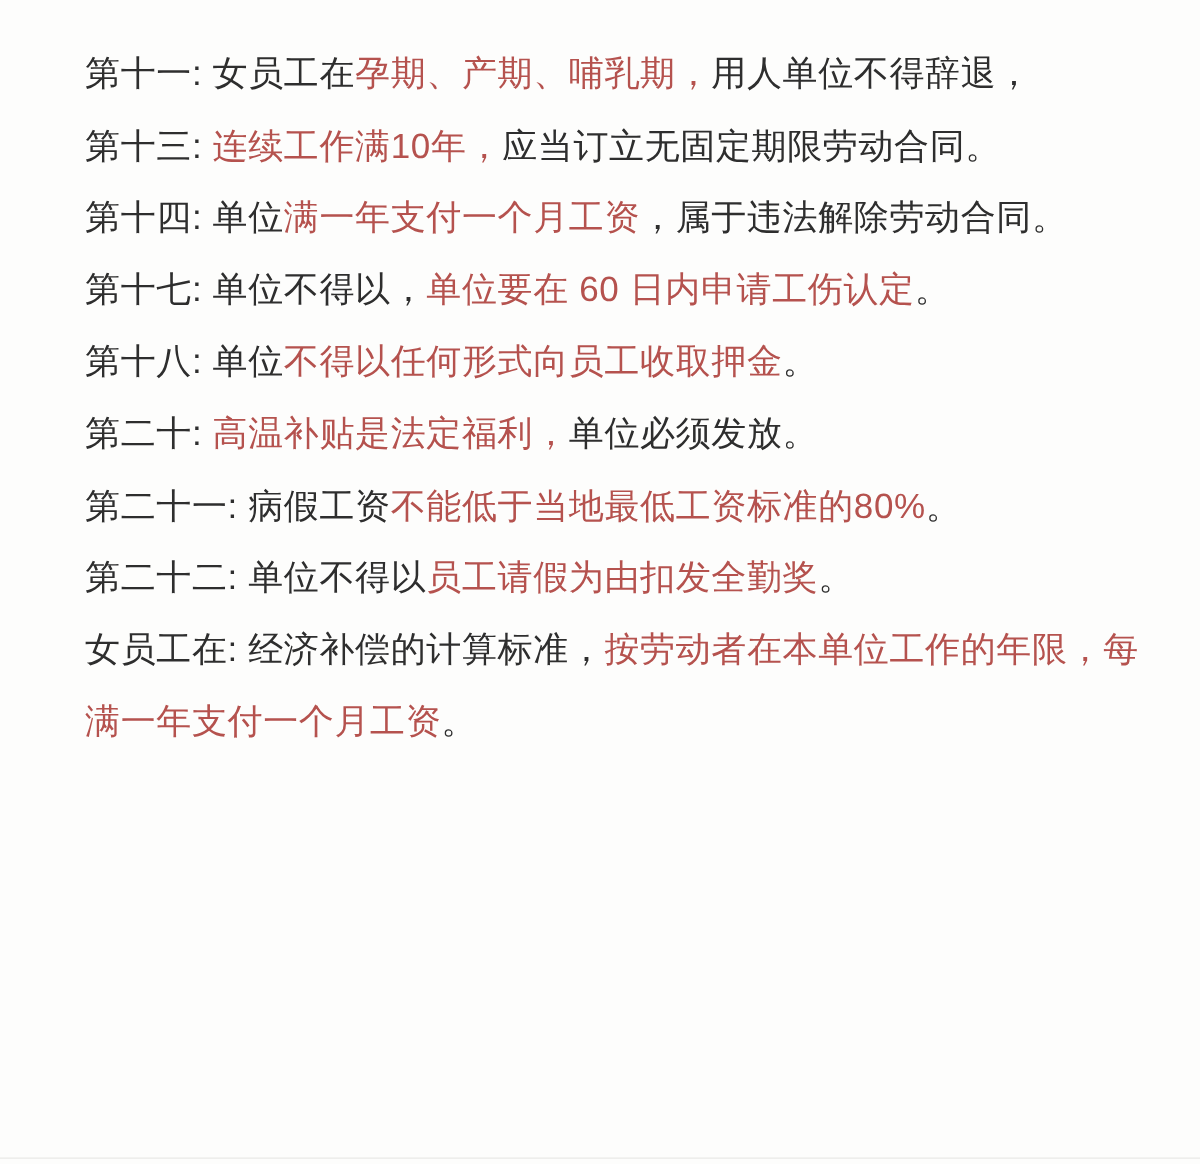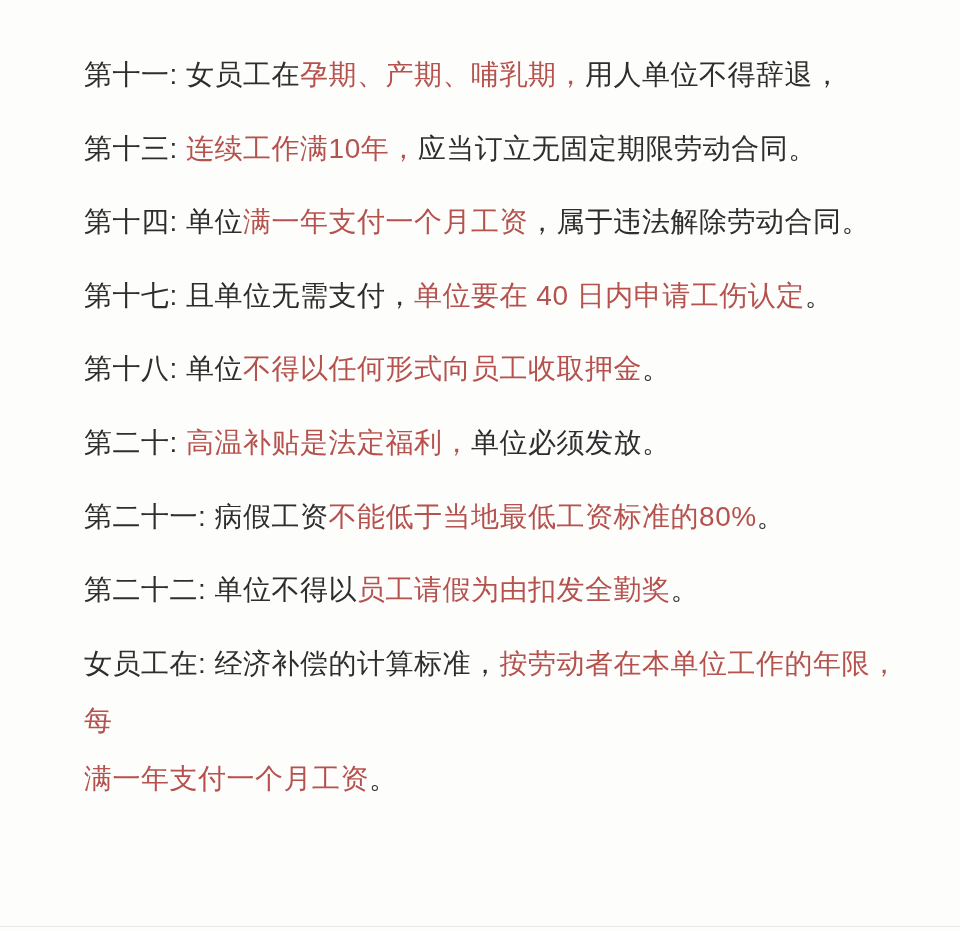--- a/index.html
+++ b/index.html
@@ -16,21 +16,21 @@
   }
   .tips-list {
     position: absolute;
     top: 30px;
     left: 0;
     right: 0;
     padding: 0 20px 0 68px;
     box-sizing: border-box;
   }
   .item {
-    margin: 16px;
+    margin: 0;
     font-size: 28px;
     line-height: 57.6px;
     letter-spacing: 0.5px;
     color: var(--ink, #2e2e2e);
     white-space: pre-wrap;
     word-break: break-all;
   }
   .seg-red {
     color: var(--accent, #b5524e);
   }
@@ -42,21 +42,21 @@
     border-top: 1px solid #e9e9e6;
   }
 </style>
 </head>
 <body style="background: rgb(253, 253, 252); --ink: #2e2e2e; --accent: #b5524e;">
 
 <main class="tips-list">
     <p class="item"><span class="seg-plain">第十一: 女员工在</span><span class="seg-red">孕期、产期、哺乳期，</span><span class="seg-plain">用人单位不得辞退，</span></p>
     <p class="item"><span class="seg-plain">第十三: </span><span class="seg-red">连续工作满10年，</span><span class="seg-plain">应当订立无固定期限劳动合同。</span></p>
     <p class="item"><span class="seg-plain">第十四: 单位</span><span class="seg-red">满一年支付一个月工资</span><span class="seg-plain">，属于违法解除劳动合同。</span></p>
-    <p class="item"><span class="seg-plain">第十七: 且单位无需支付，</span><span class="seg-red">单位要在 40 日内申请工伤认定</span><span class="seg-plain">。</span></p>
+    <p class="item"><span class="seg-plain">第十七: 单位不得以，</span><span class="seg-red">单位要在 60 日内申请工伤认定</span><span class="seg-plain">。</span></p>
     <p class="item"><span class="seg-plain">第十八: 单位</span><span class="seg-red">不得以任何形式向员工收取押金</span><span class="seg-plain">。</span></p>
     <p class="item"><span class="seg-plain">第二十: </span><span class="seg-red">高温补贴是法定福利，</span><span class="seg-plain">单位必须发放。</span></p>
     <p class="item"><span class="seg-plain">第二十一: 病假工资</span><span class="seg-red">不能低于当地最低工资标准的80%</span><span class="seg-plain">。</span></p>
     <p class="item"><span class="seg-plain">第二十二: 单位不得以</span><span class="seg-red">员工请假为由扣发全勤奖</span><span class="seg-plain">。</span></p>
     <p class="item"><span class="seg-plain">女员工在: 经济补偿的计算标准，</span><span class="seg-red">按劳动者在本单位工作的年限，每
 满一年支付一个月工资</span><span class="seg-plain">。</span></p>
   </main>
 <div class="bottom-divider"></div>
 
 </body></html>

